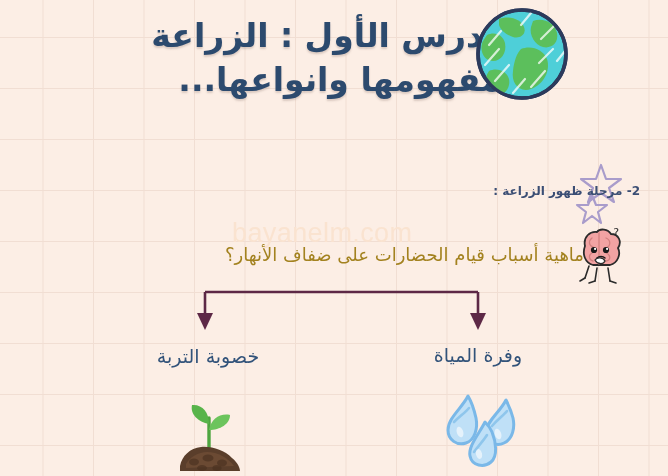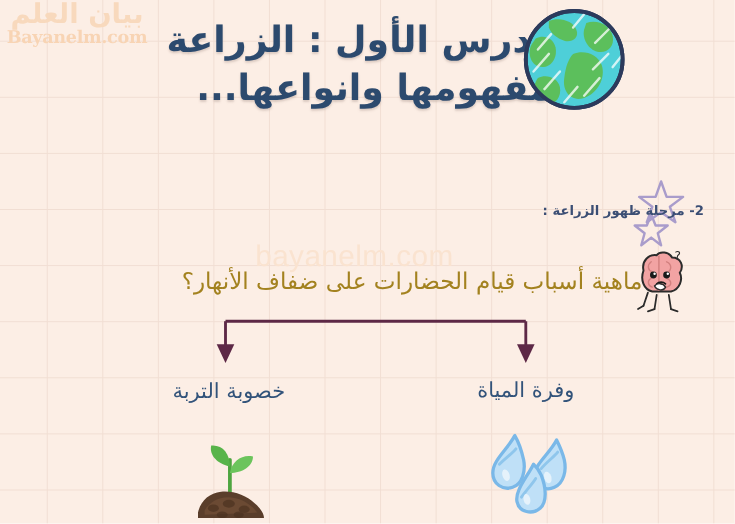--- a/index.html
+++ b/index.html
@@ -124,21 +124,21 @@
     line-height: 1;
   }
   .sparkles-icon svg { display:block; }
 
   
   .question {
     position: absolute;
     top: 244px;
     right: 84px;
     direction: rtl;
-    font-size: 21px;
+    font-size: 18px;
     color: #a3821f;
     white-space: nowrap;
     letter-spacing: 0px;
     font-family: "DejaVu Sans", sans-serif;
   }
   .brain-icon {
     position: absolute;
     left: 575px;
     top: 226px;
     width: 52px;
@@ -178,24 +178,20 @@
   }
   .branch-icon.soil  { top: 392px; left: 168px; width: 84px; font-size: 68px; }
   .branch-icon.water { top: 388px; left: 438px; width: 92px; font-size: 72px; }
   .branch-icon svg { display: block; margin: 0 auto; }
 </style>
 </head>
 <body>
 
 <div id="page">
 
-  <div class="wm-corner">
-    <span class="wm-ar">بيان العلم</span>
-    <span class="wm-en">Bayanelm.com</span>
-  </div>
 
   <div class="wm-center">bayanelm.com</div>
 
   <div class="title-block">
     <div class="title-line title-line-1">الدرس الأول : الزراعة</div>
     <div class="title-line title-line-2">مفهومها وانواعها...</div>
   </div>
 
   <div class="globe-icon">
     <svg width="106" height="106" viewBox="0 0 106 106" xmlns="http://www.w3.org/2000/svg">

